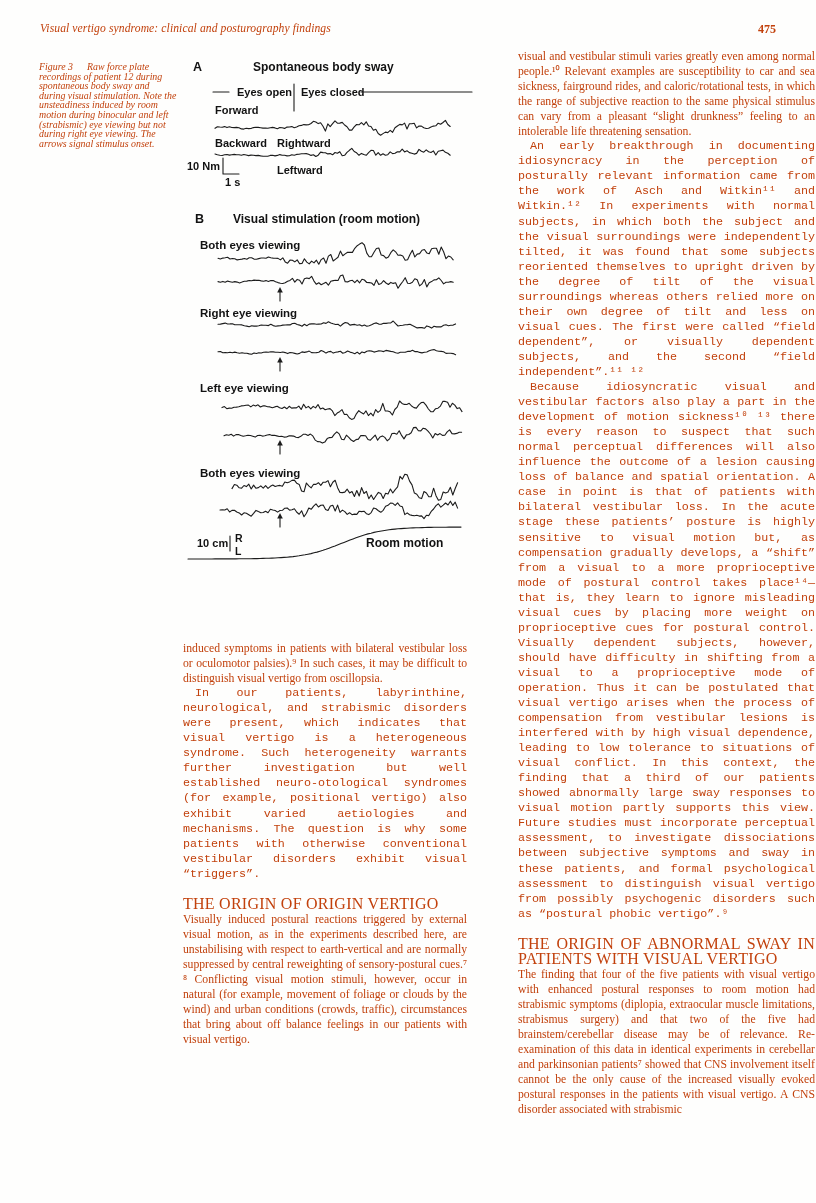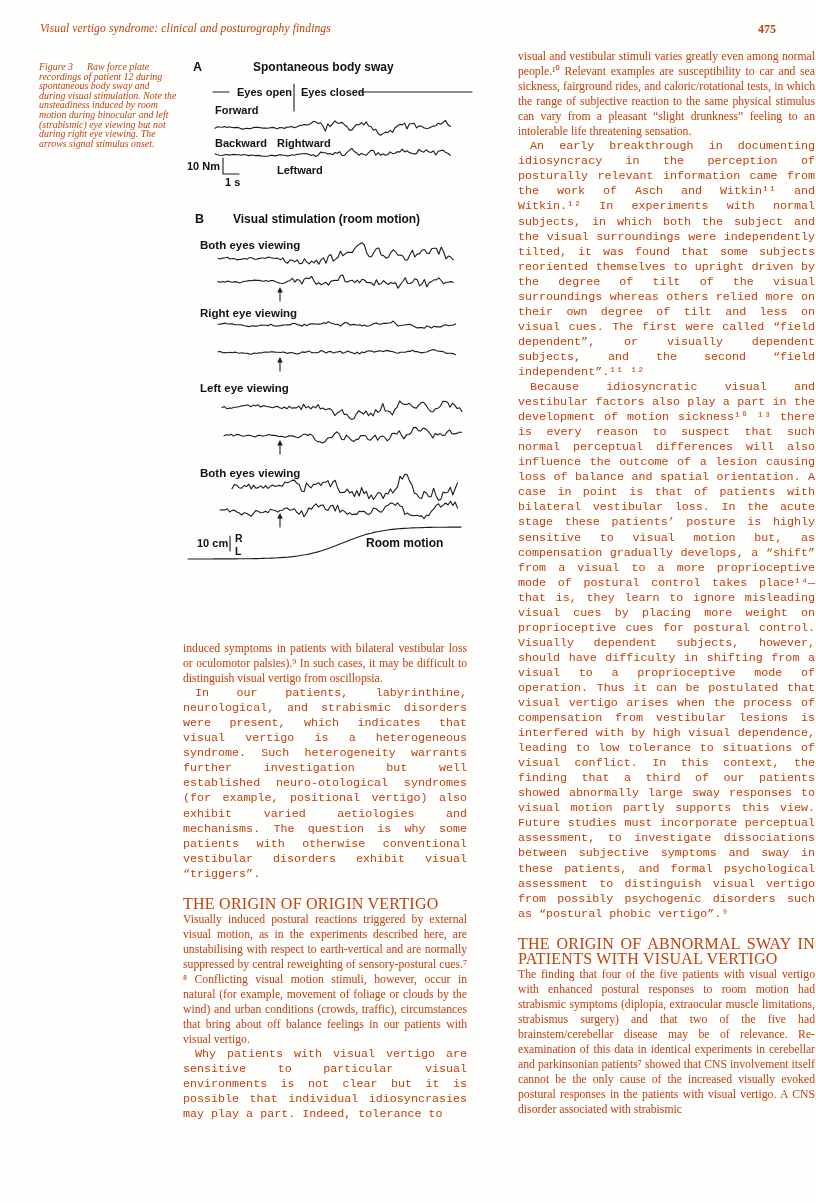--- a/index.html
+++ b/index.html
@@ -97,21 +97,20 @@
         <path d="M95,472 L95,461" class="stroke" stroke-width="1.1" stroke-linecap="round" stroke-linejoin="round"></path>
         <path d="M92.2,463.5 L95,458 L97.8,463.5 Z" fill="#1c1c1c"></path>
       </svg>
   </div>
 
   <div class="col col-left">
     <p>induced symptoms in patients with bilateral vestibular loss or oculomotor palsies).⁹ In such cases, it may be difficult to distinguish visual vertigo from oscillopsia.</p>
     <p class="ind">In our patients, labyrinthine, neurological, and strabismic disorders were present, which indicates that visual vertigo is a heterogeneous syndrome. Such heterogeneity warrants further investigation but well established neuro-otological syndromes (for example, positional vertigo) also exhibit varied aetiologies and mechanisms. The question is why some patients with otherwise conventional vestibular disorders exhibit visual “triggers”.</p>
     <h3>THE ORIGIN OF ORIGIN VERTIGO</h3>
     <p>Visually induced postural reactions triggered by external visual motion, as in the experiments described here, are unstabilising with respect to earth-vertical and are normally suppressed by central reweighting of sensory-postural cues.⁷ ⁸ Conflicting visual motion stimuli, however, occur in natural (for example, movement of foliage or clouds by the wind) and urban conditions (crowds, traffic), circumstances that bring about off balance feelings in our patients with visual vertigo.</p>
-    <p class="ind">Why patients with visual vertigo are sensitive to particular visual environments is not clear but it is possible that individual idiosyncrasies may play a part. Indeed, tolerance to</p>
   </div>
 
   <div class="col col-right">
     <p>visual and vestibular stimuli varies greatly even among normal people.¹⁰ Relevant examples are susceptibility to car and sea sickness, fairground rides, and caloric/rotational tests, in which the range of subjective reaction to the same physical stimulus can vary from a pleasant “slight drunkness” feeling to an intolerable life threatening sensation.</p>
     <p class="ind">An early breakthrough in documenting idiosyncracy in the perception of posturally relevant information came from the work of Asch and Witkin¹¹ and Witkin.¹² In experiments with normal subjects, in which both the subject and the visual surroundings were independently tilted, it was found that some subjects reoriented themselves to upright driven by the degree of tilt of the visual surroundings whereas others relied more on their own degree of tilt and less on visual cues. The first were called “field dependent”, or visually dependent subjects, and the second “field independent”.¹¹ ¹²</p>
     <p class="ind">Because idiosyncratic visual and vestibular factors also play a part in the development of motion sickness¹⁰ ¹³ there is every reason to suspect that such normal perceptual differences will also influence the outcome of a lesion causing loss of balance and spatial orientation. A case in point is that of patients with bilateral vestibular loss. In the acute stage these patients’ posture is highly sensitive to visual motion but, as compensation gradually develops, a “shift” from a visual to a more proprioceptive mode of postural control takes place¹⁴—that is, they learn to ignore misleading visual cues by placing more weight on proprioceptive cues for postural control. Visually dependent subjects, however, should have difficulty in shifting from a visual to a proprioceptive mode of operation. Thus it can be postulated that visual vertigo arises when the process of compensation from vestibular lesions is interfered with by high visual dependence, leading to low tolerance to situations of visual conflict. In this context, the finding that a third of our patients showed abnormally large sway responses to visual motion partly supports this view. Future studies must incorporate perceptual assessment, to investigate dissociations between subjective symptoms and sway in these patients, and formal psychological assessment to distinguish visual vertigo from possibly psychogenic disorders such as “postural phobic vertigo”.⁹</p>
     <h3>THE ORIGIN OF ABNORMAL SWAY IN PATIENTS WITH VISUAL VERTIGO</h3>
     <p>The finding that four of the five patients with visual vertigo with enhanced postural responses to room motion had strabismic symptoms (diplopia, extraocular muscle limitations, strabismus surgery) and that two of the five had brainstem/cerebellar disease may be of relevance. Re-examination of this data in identical experiments in cerebellar and parkinsonian patients⁷ showed that CNS involvement itself cannot be the only cause of the increased visually evoked postural responses in the patients with visual vertigo. A CNS disorder associated with strabismic</p>
   </div>
 

